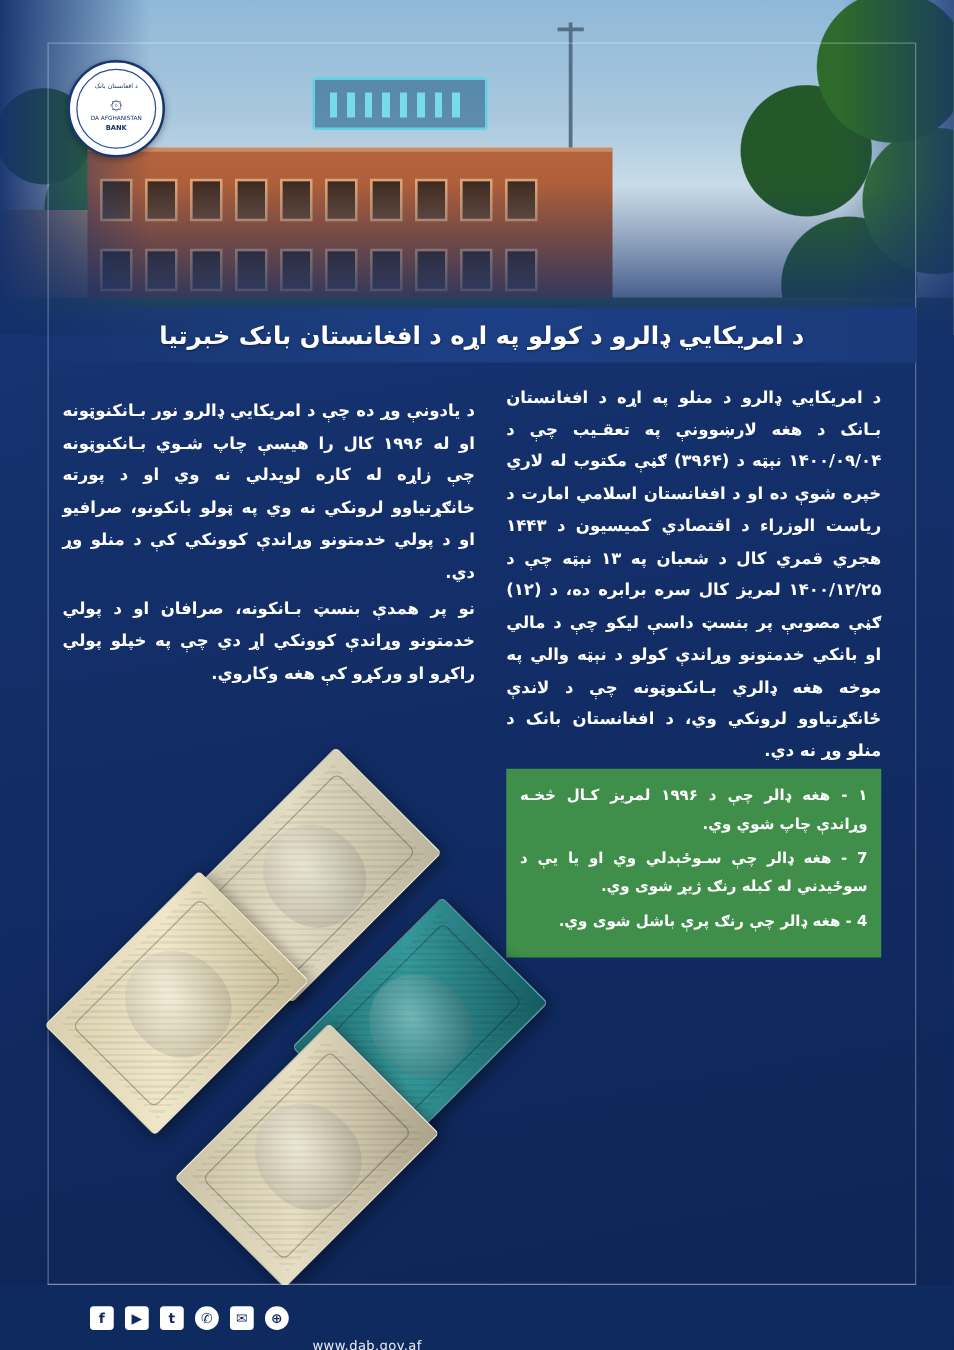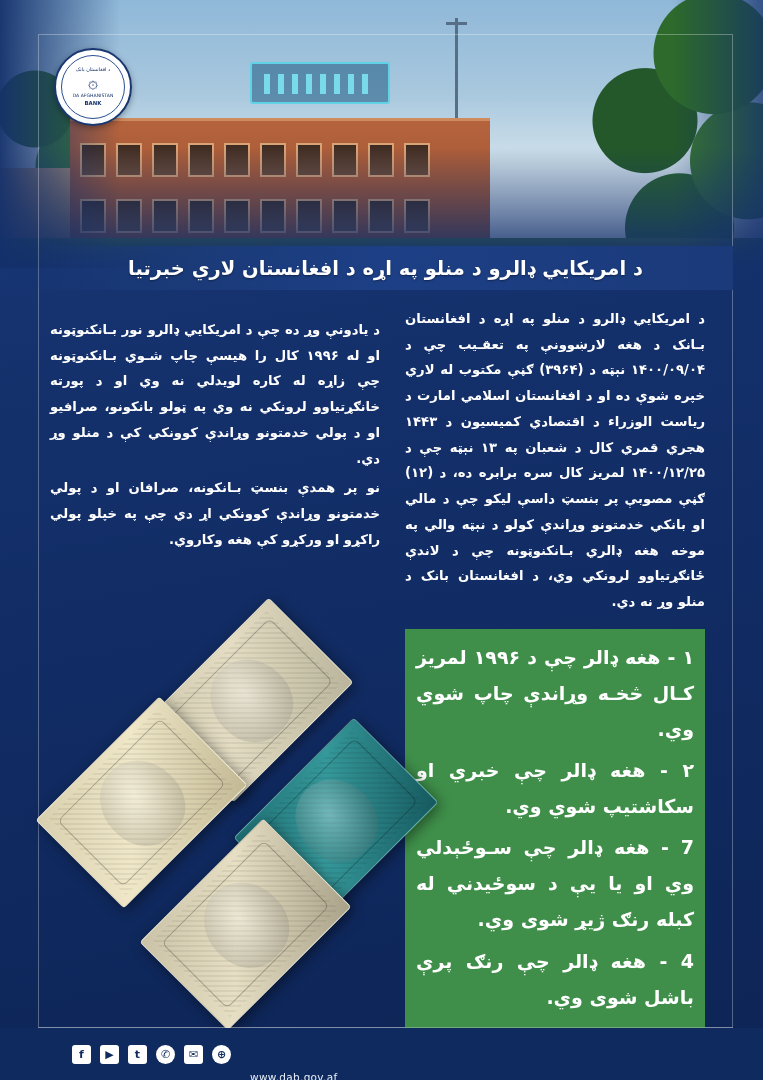--- a/index.html
+++ b/index.html
@@ -179,25 +179,25 @@
     direction: rtl;
   }
   .right-body {
     color: #ffffff;
     font-size: 13.2px;
     font-weight: bold;
     line-height: 1.95;
     text-align: justify;
   }
   .list-box {
-    margin-top: 14px;
+    margin-top: 0;
     background: #3f8f4a;
     padding: 10px 11px 12px 11px;
     color: #fff;
-    font-size: 19px;
+    font-size: 12px;
     font-weight: bold;
     line-height: 1.9;
     text-align: justify;
   }
   .list-box .li { margin-bottom: 5px; }
 
   
   .collage {
     position: absolute; left: 46px; top: 640px; width: 360px; height: 360px;
     z-index: 7;
@@ -323,37 +323,36 @@
   <div class="logo">
     <div class="inner">
       <div class="l1">د افغانستان بانک</div>
       <div class="lmark">۞</div>
       <div class="l2">DA AFGHANISTAN</div>
       <div class="l3">BANK</div>
     </div>
   </div>
 
   <div class="title-banner">
-    <h1>د امریکایي ډالرو د منلو په اړه د افغانستان لاري خبرتیا</h1>
+    <h1>د امریکایي ډالرو د کولو په اړه د افغانستان بانک خبرتیا</h1>
   </div>
 
   <div class="col-left">
     <div class="left-body">
       <p>د یادونې وړ ده چې د امریکایي ډالرو نور بـانکنوټونه او له ۱۹۹۶ کال را هیسې چاپ شـوي بـانکنوټونه چې زاړه له کاره لویدلي نه وي او د پورته خانګړتیاوو لرونکي نه وي په ټولو بانکونو، صرافیو او د پولي خدمتونو وړاندې کوونکي کې د منلو وړ دي.</p>
       <p>نو پر همدې بنسټ بـانکونه، صرافان او د پولي خدمتونو وړاندې کوونکي اړ دي چې په خپلو پولي راکړو او ورکړو کې هغه وکاروي.</p>
     </div>
   </div>
 
   <div class="col-right">
     <div class="right-body">
       <p>د امریکایي ډالرو د منلو په اړه د افغانستان بـانک د هغه لارښوونې په تعقـیب چې د ۱۴۰۰/۰۹/۰۴ نېټه د (۳۹۶۴) ګڼې مکتوب له لاري خپره شوې ده او د افغانستان اسلامي امارت د ریاست الوزراء د اقتصادي کمیسیون د ۱۴۴۳ هجري قمري کال د شعبان په ۱۳ نېټه چې د ۱۴۰۰/۱۲/۲۵ لمریز کال سره برابره ده، د (۱۲) ګڼې مصوبې پر بنسټ داسې لیکو چې د مالي او بانکي خدمتونو وړاندې کولو د نېټه والي په موخه هغه ډالري بـانکنوټونه چې د لاندې ځانګړتیاوو لرونکي وي، د افغانستان بانک د منلو وړ نه دي.</p>
     </div>
     <div class="list-box">
       <div class="li">۱ - هغه ډالر چې د ۱۹۹۶ لمریز کـال څخـه وړاندې چاپ شوي وي.</div>
-      <div class="li">۲ - هغه ډالر چې خبري او سکاشتیپ شوي وي.</div>
       <div class="li">7 - هغه ډالر چې سـوځېدلي وي او یا یې د سوځیدني له کبله رنګ ژیړ شوی وي.</div>
       <div class="li">4 - هغه ډالر چې رنګ پرې باشل شوی وي.</div>
     </div>
   </div>
 
   <div class="collage">
     <div class="note n1">
       <div class="lines"></div>
       <div class="oval"></div>
       <div class="face"></div>

